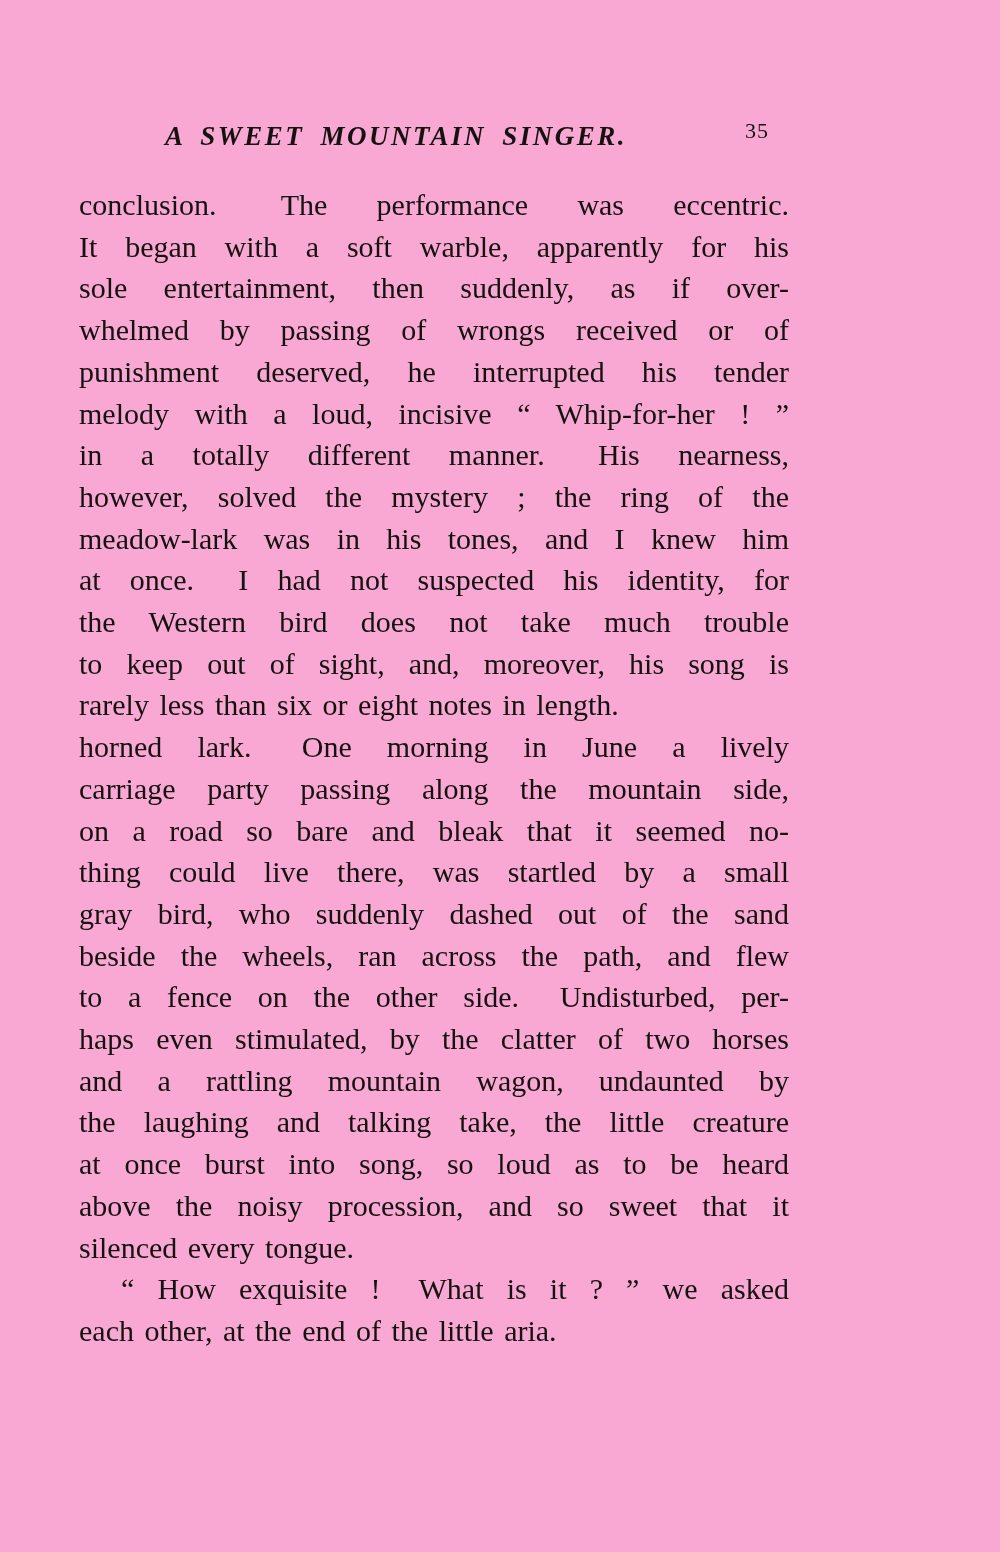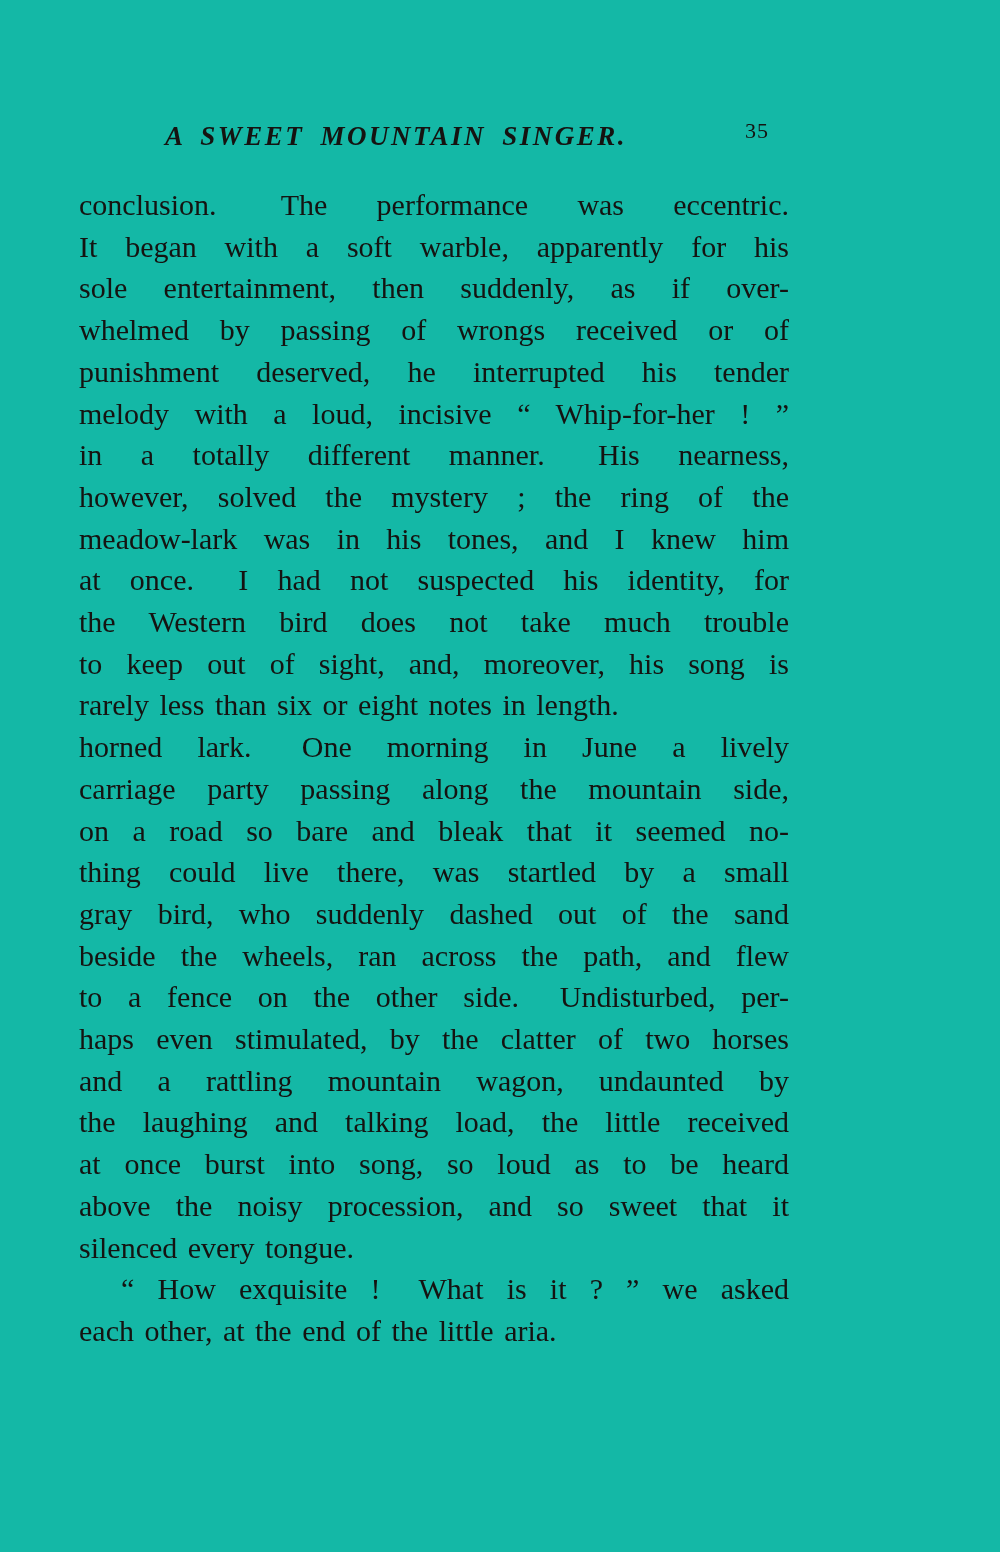--- a/index.html
+++ b/index.html
@@ -4,21 +4,21 @@
 <style>
   html, body {
     margin: 0;
     padding: 0;
     background: #ffffff;
   }
   .page {
     position: relative;
     width: 1000px;
     height: 1552px;
-    background: #14b8a6;
+    background: #f9a8d4;
     font-family: "Liberation Serif", "DejaVu Serif", serif;
     color: #151311;
     overflow: hidden;
   }
   .header {
     position: absolute;
     left: 63px;
     top: 121px;
     width: 726px;
     height: 40px;
@@ -88,20 +88,20 @@
       <div class="line para-end">rarely less than six or eight notes in length.</div>
       <div class="line">horned lark.  One morning in June a lively</div>
       <div class="line">carriage party passing along the mountain side,</div>
       <div class="line">on a road so bare and bleak that it seemed no-</div>
       <div class="line">thing could live there, was startled by a small</div>
       <div class="line">gray bird, who suddenly dashed out of the sand</div>
       <div class="line">beside the wheels, ran across the path, and flew</div>
       <div class="line">to a fence on the other side.  Undisturbed, per-</div>
       <div class="line">haps even stimulated, by the clatter of two horses</div>
       <div class="line">and a rattling mountain wagon, undaunted by</div>
-      <div class="line">the laughing and talking load, the little received</div>
+      <div class="line">the laughing and talking take, the little creature</div>
       <div class="line">at once burst into song, so loud as to be heard</div>
       <div class="line">above the noisy procession, and so sweet that it</div>
       <div class="line para-end">silenced every tongue.</div>
       <div class="line indent">“ How exquisite !  What is it ? ” we asked</div>
       <div class="line para-end">each other, at the end of the little aria.</div>
     </div>
 </div>
 
 </body></html>

